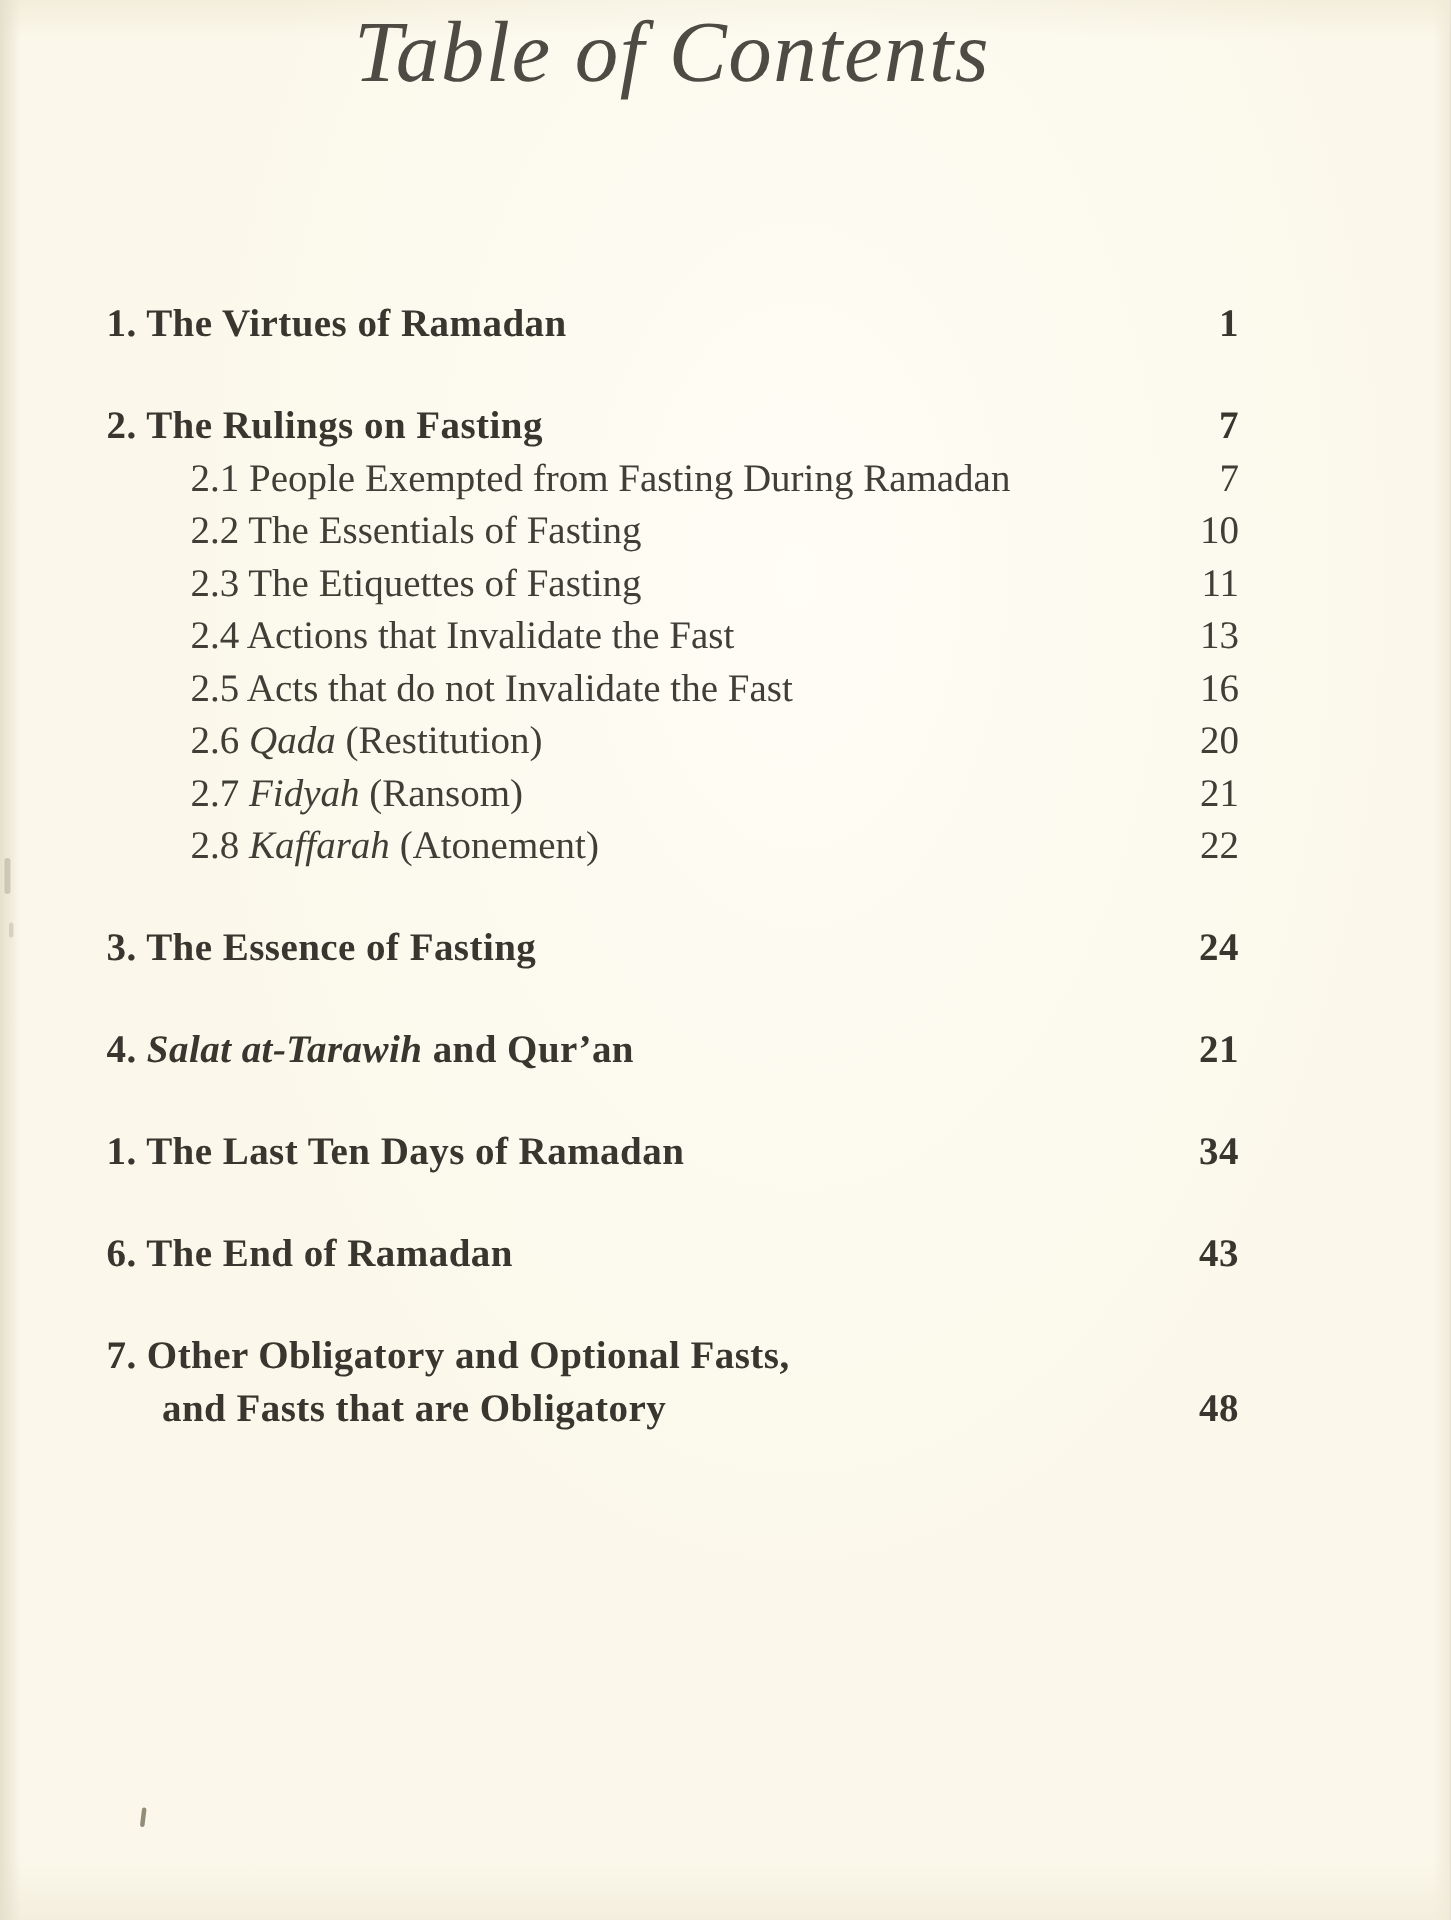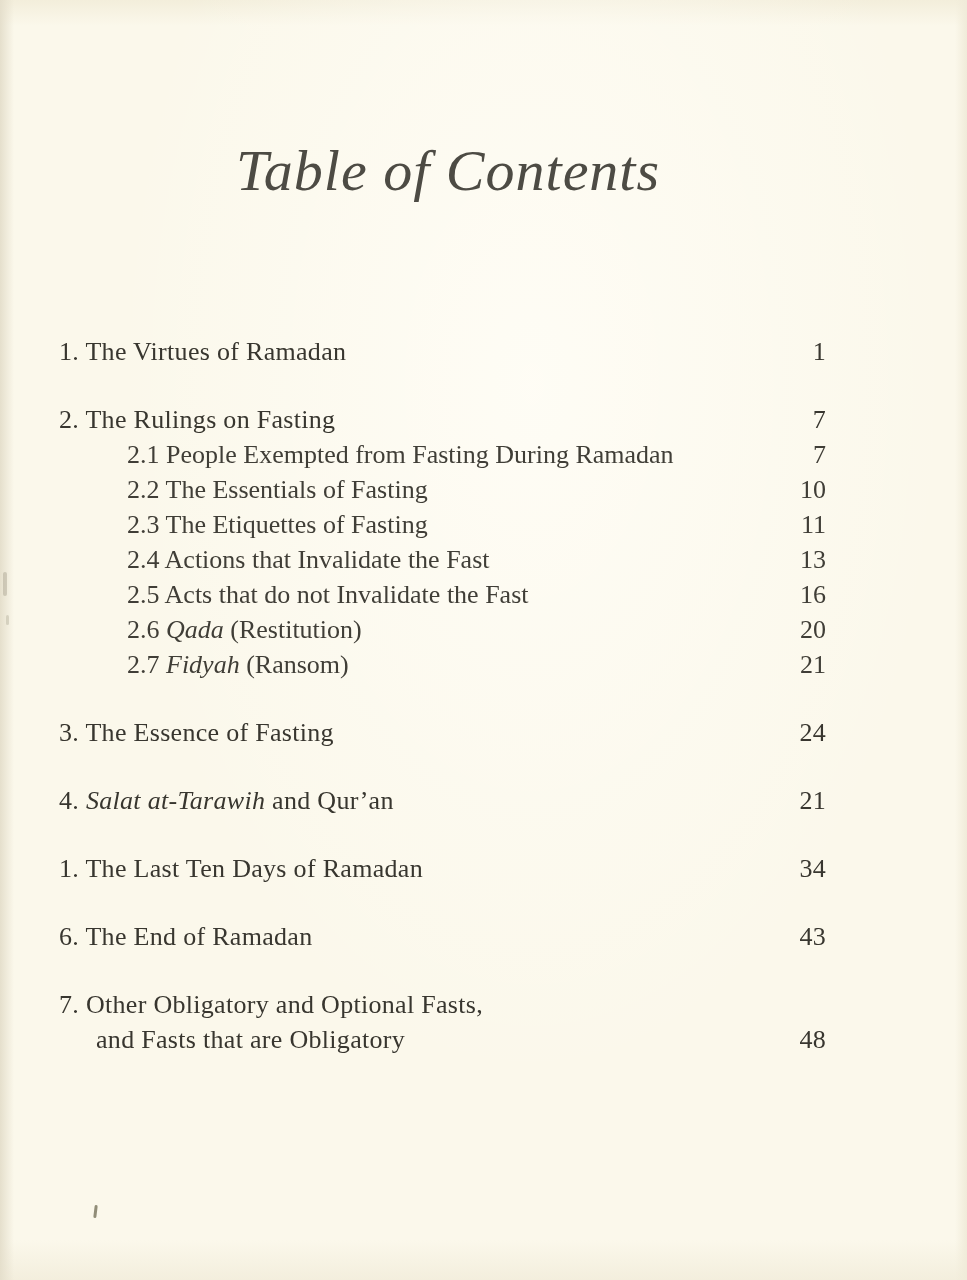--- a/index.html
+++ b/index.html
@@ -13,42 +13,41 @@
     background:
       radial-gradient(ellipse at 55% 30%, rgba(255,253,246,0.9) 0%, rgba(255,253,246,0) 55%),
       linear-gradient(90deg, #e5dfcc 0px, rgba(229,223,204,0) 14px),
       linear-gradient(270deg, #f0ebd9 0px, rgba(240,235,217,0) 12px),
       linear-gradient(180deg, #f3eedb 0px, rgba(243,238,219,0) 26px),
       linear-gradient(0deg, #f3eedd 0px, rgba(243,238,221,0) 40px),
       #fbf8eb;
   }
   .title{
     margin:0;
-    padding-top:136px;
     width:896px;
     text-align:center;
     font-style:italic;
     font-weight:normal;
     font-size:58px;
     line-height:1.2;
     letter-spacing:1px;
     color:#4d4b44;
   }
   .toc{
     margin:128px 0 0 59px;
     width:767px;
   }
   .row{
     display:flex;
     justify-content:space-between;
     align-items:flex-start;
     font-size:26px;
     line-height:35px;
   }
-  .row.major{font-weight:normal;letter-spacing:0.3px;color:#38362f;}
+  .row.major{font-weight:bold;letter-spacing:0.3px;color:#38362f;margin-left:12px;}
   .row.sub{color:#403e37;}
   .row.gap{margin-top:33px;align-items:flex-end;}
   .row.sub .entry-text{padding-left:68px;}
   .entry-text{flex:1 1 auto;}
   .line2{margin-left:37px;}
   .it{font-style:italic;}
   .pagenum{
     flex:0 0 auto;
     min-width:62px;
     text-align:right;
@@ -112,20 +111,26 @@
           <div class="line"><span>2.6 </span><span class="it">Qada</span><span> (Restitution)</span></div>
         </div>
         <div class="pagenum">20</div>
       </div>
       <div class="row sub">
         <div class="entry-text">
           <div class="line"><span>2.7 </span><span class="it">Fidyah</span><span> (Ransom)</span></div>
         </div>
         <div class="pagenum">21</div>
       </div>
+      <div class="row sub">
+        <div class="entry-text">
+          <div class="line"><span>2.8 </span><span class="it">Kaffarah</span><span> (Atonement)</span></div>
+        </div>
+        <div class="pagenum">22</div>
+      </div>
       <div class="row major gap">
         <div class="entry-text">
           <div class="line"><span>3. The Essence of Fasting</span></div>
         </div>
         <div class="pagenum">24</div>
       </div>
       <div class="row major gap">
         <div class="entry-text">
           <div class="line"><span>4. </span><span class="it">Salat at-Tarawih</span><span> and Qur’an</span></div>
         </div>

